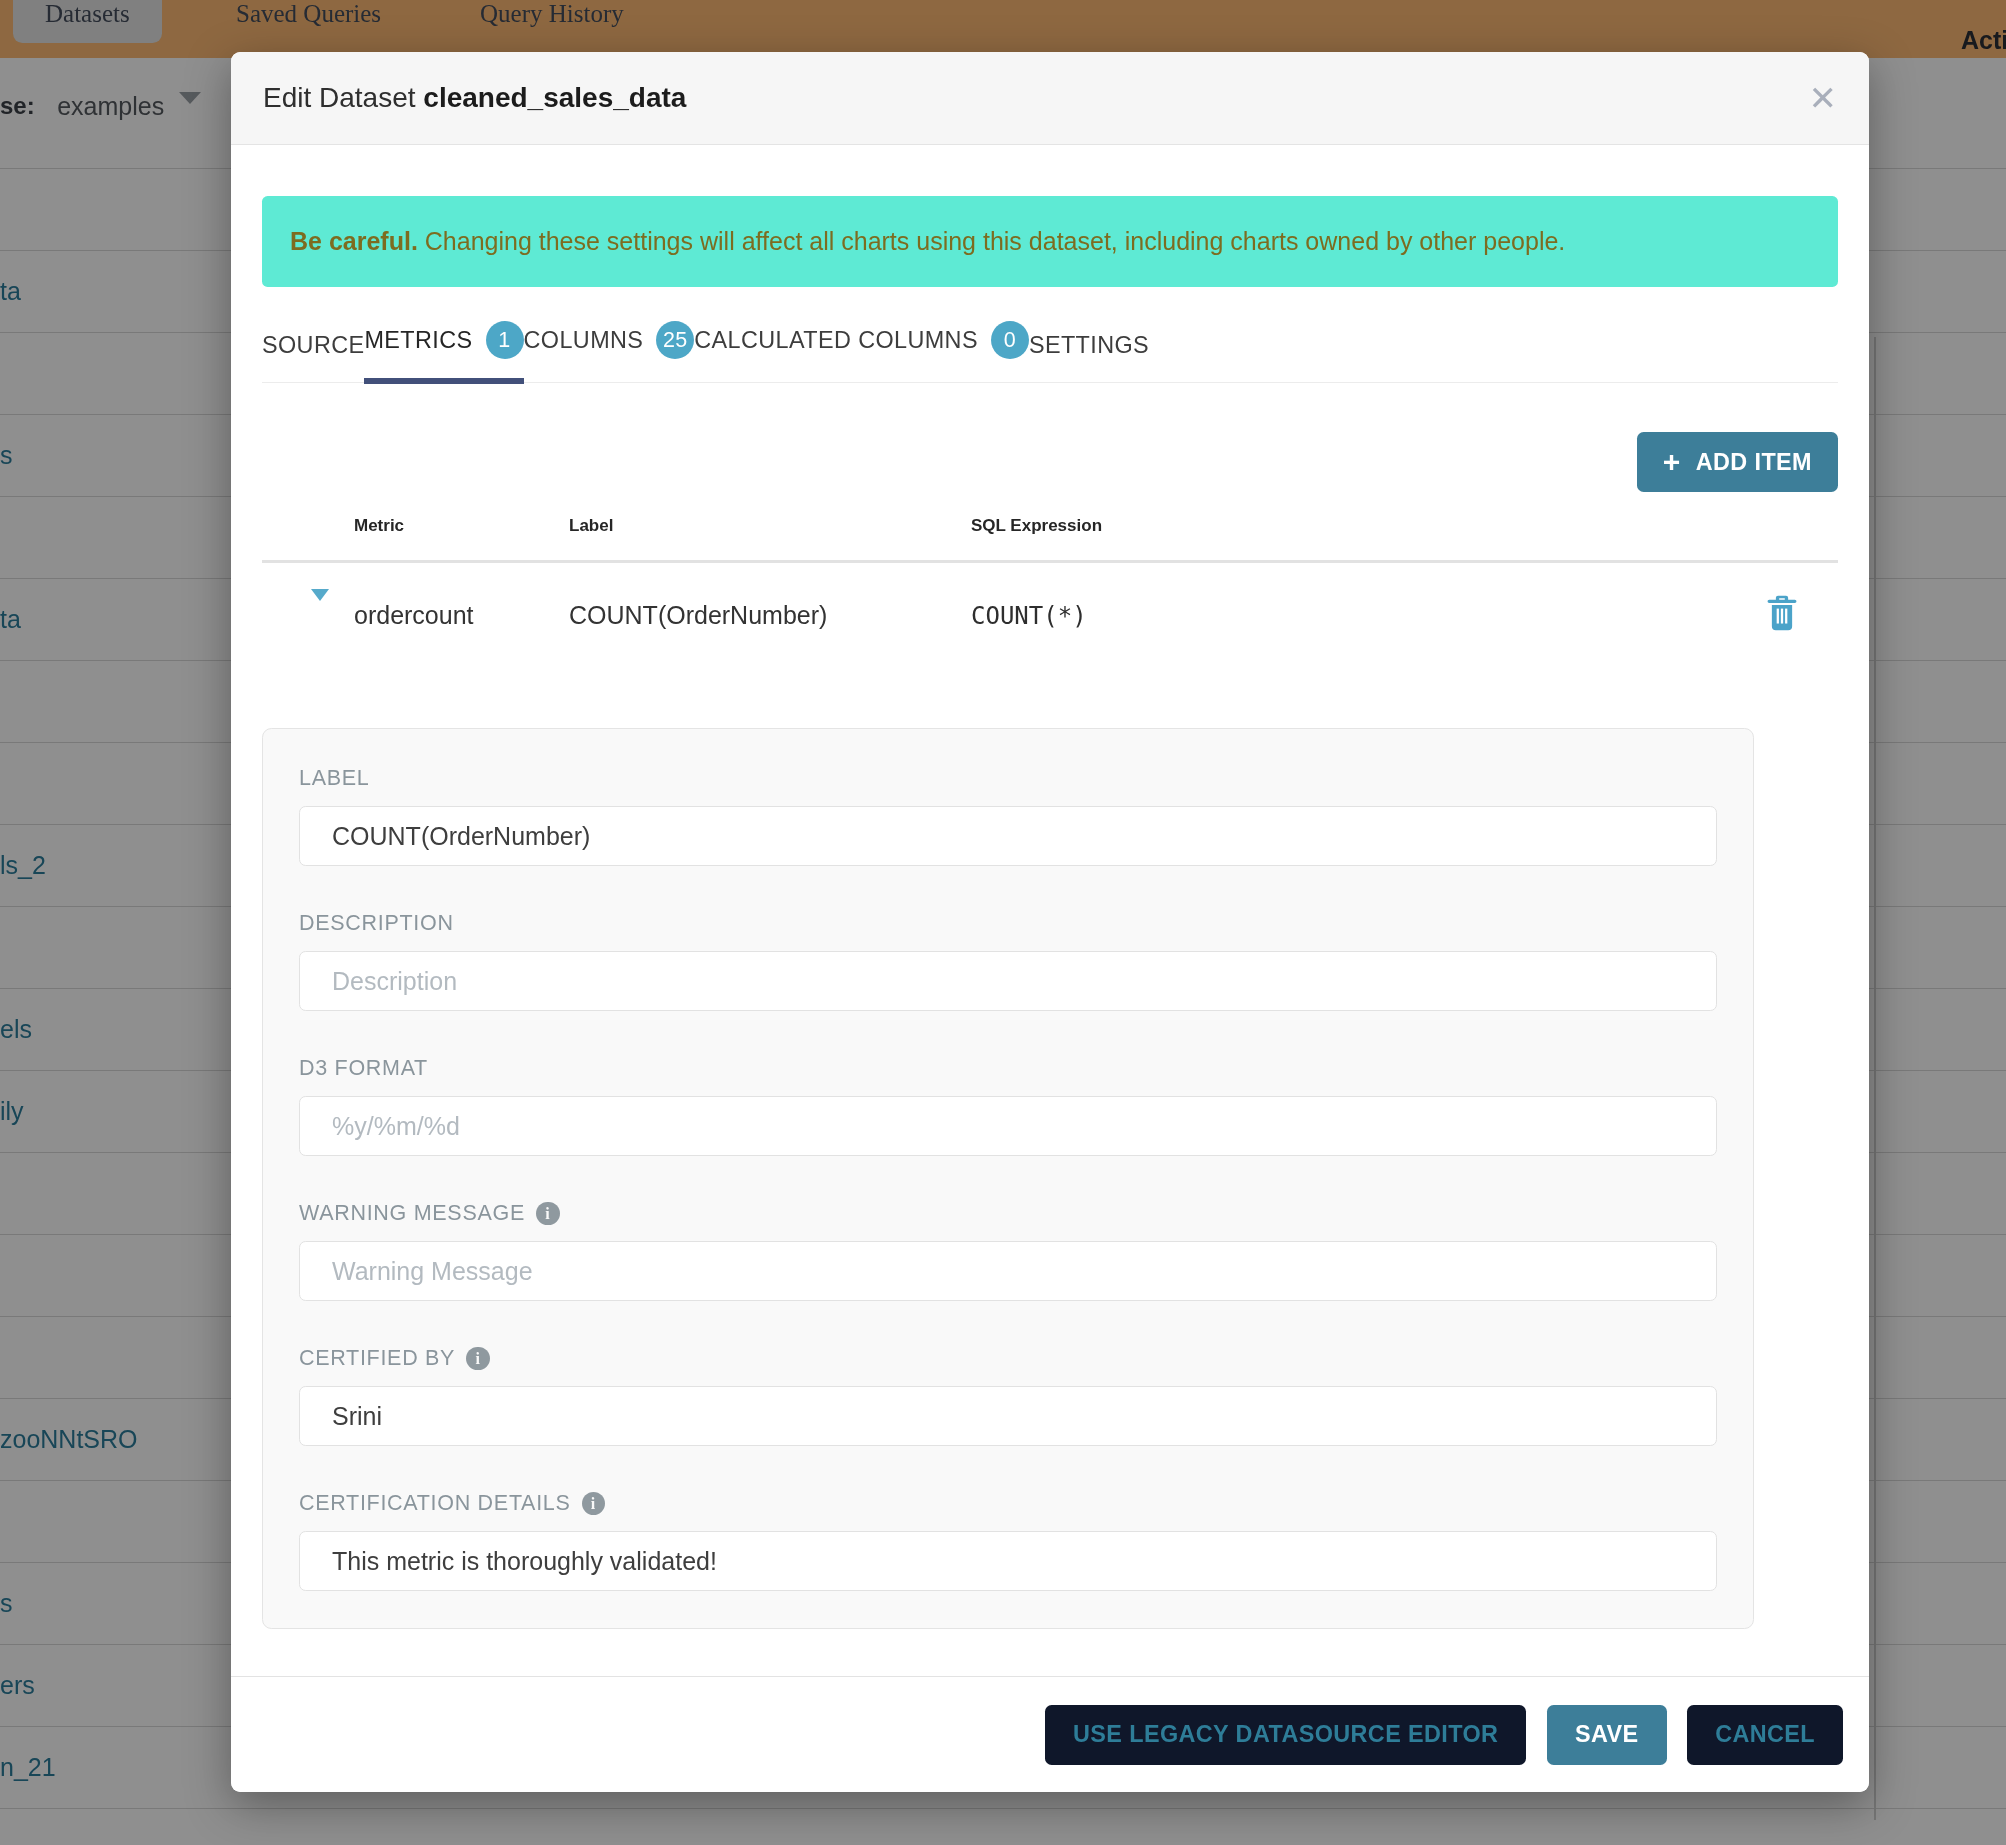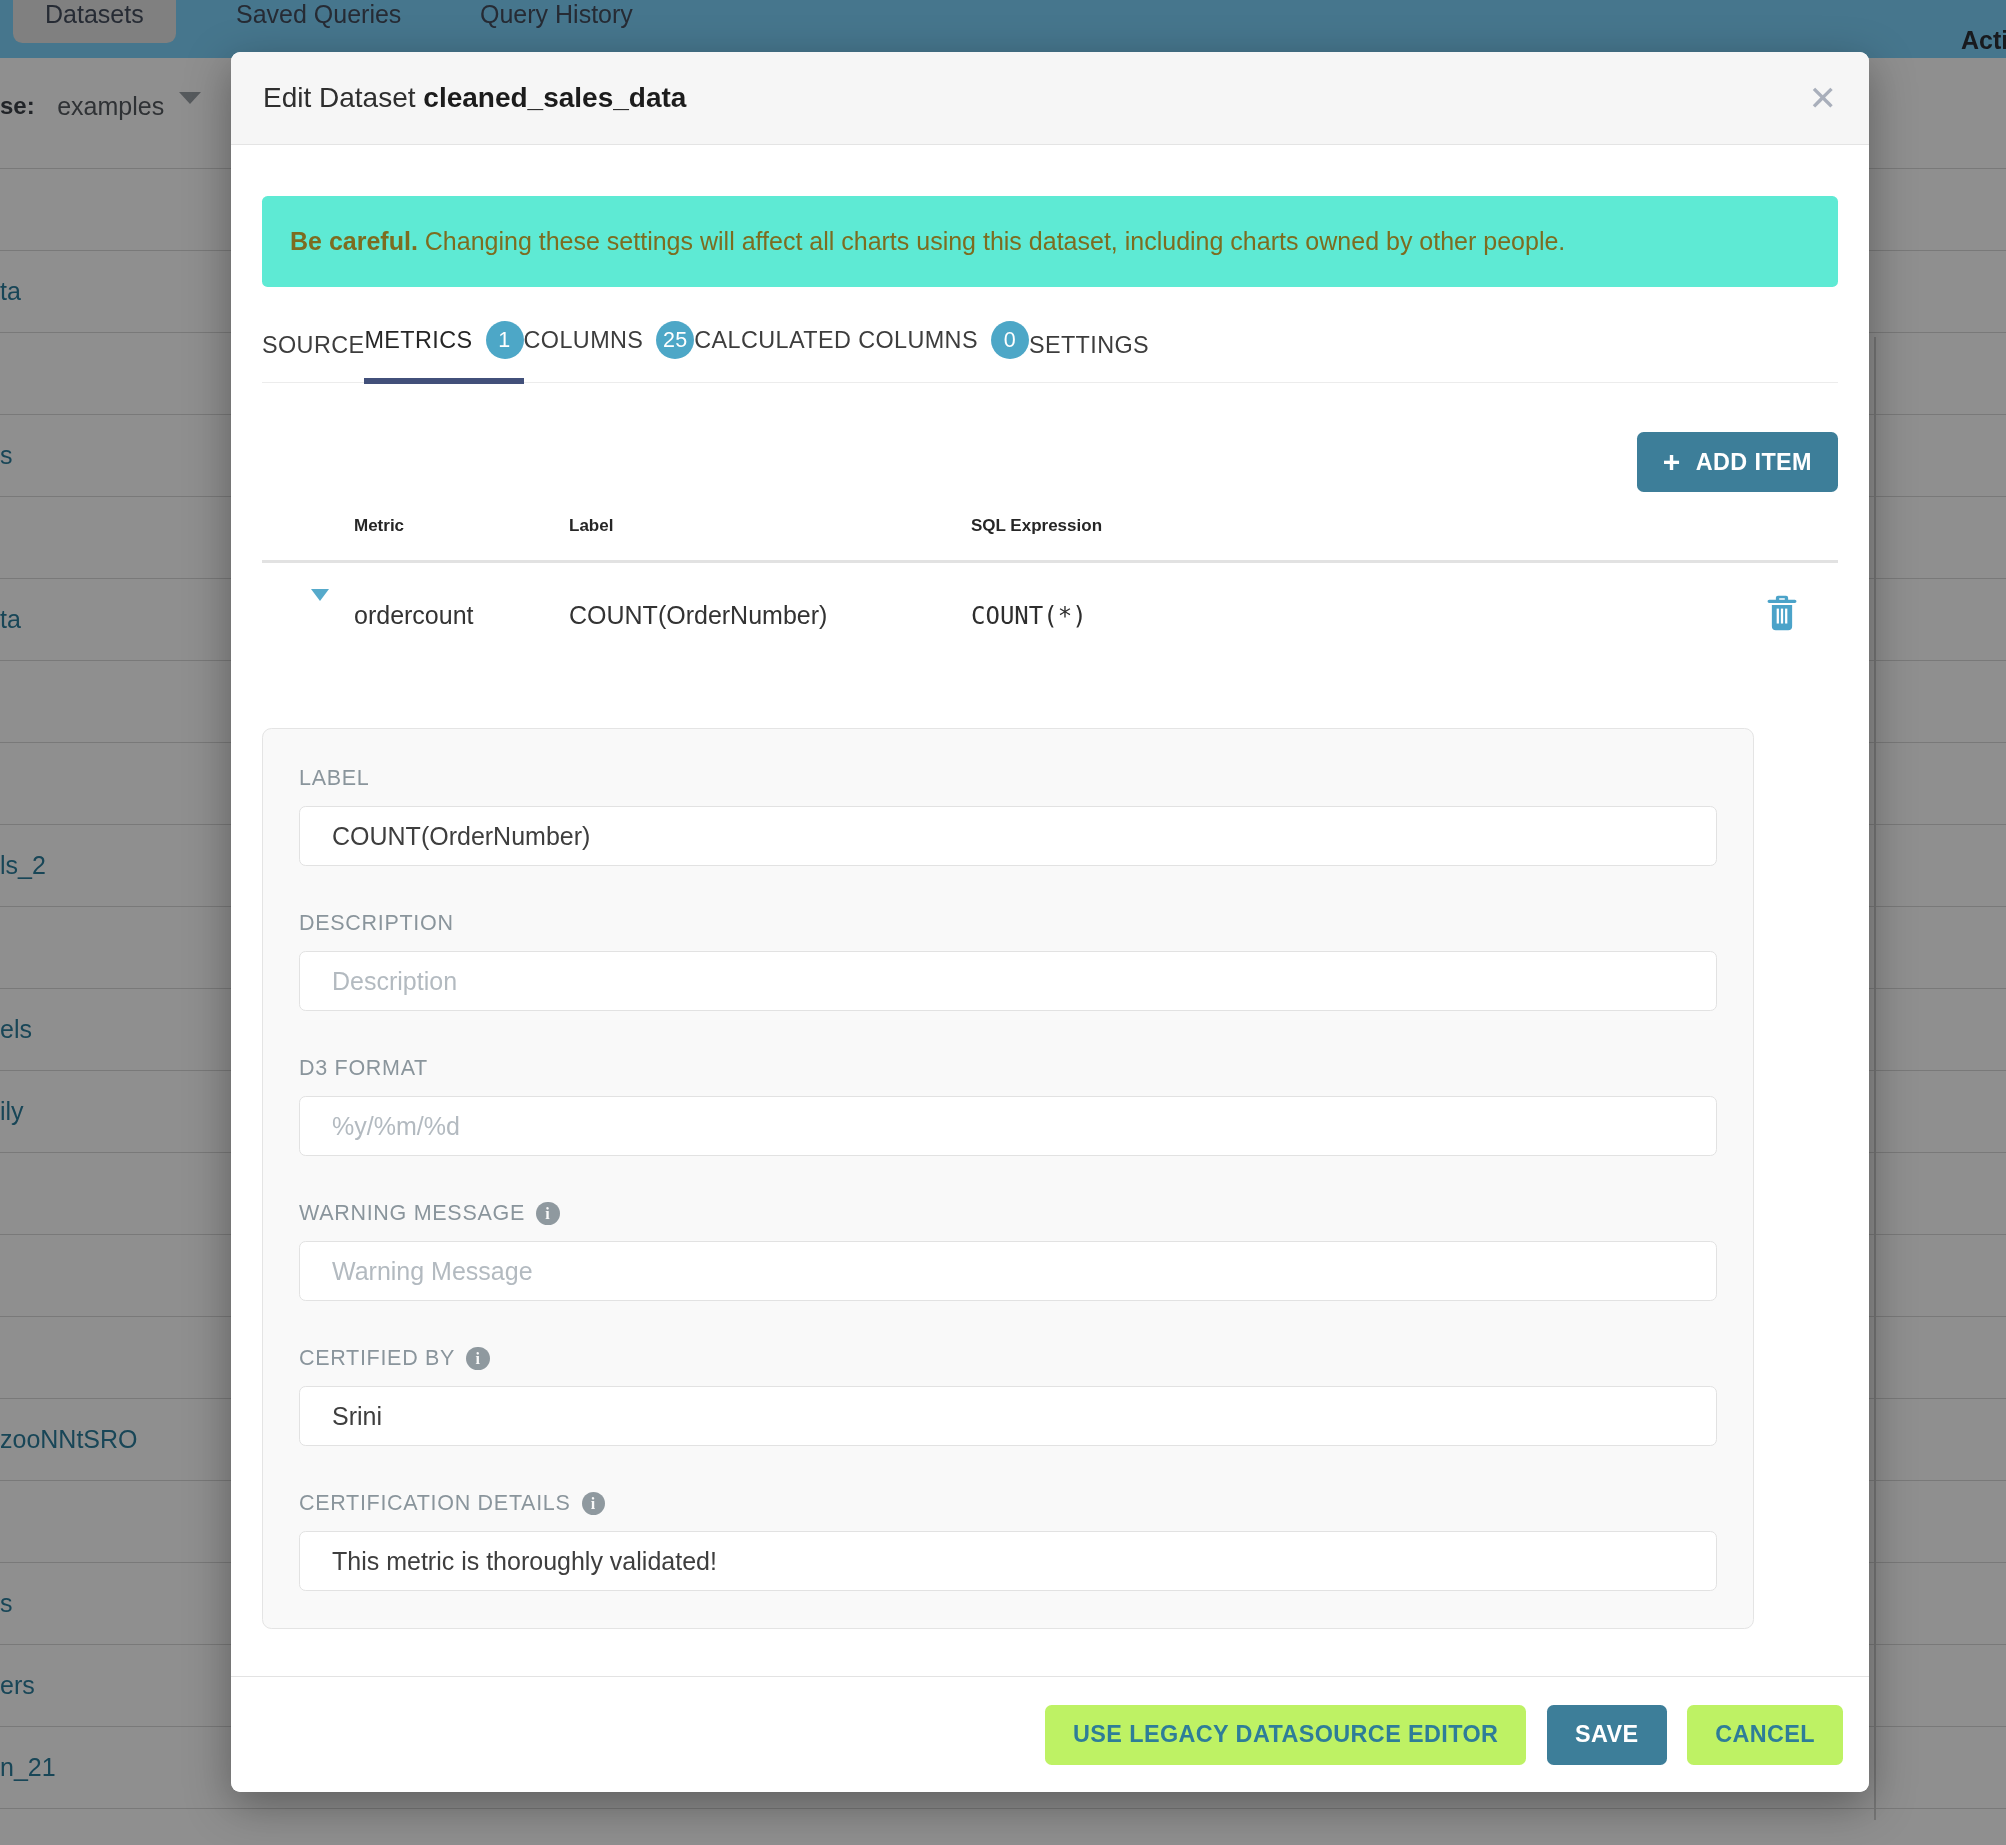--- a/index.html
+++ b/index.html
@@ -6,21 +6,21 @@
   html, body { width: 2007px; height: 1846px; }
   body {
     font-family: "Liberation Sans", sans-serif;
     position: relative;
     overflow: hidden;
     background: #ffffff;
   }
 
   
   .bg-page { position: absolute; inset: 0; background: #ffffff; }
-  .bg-navband { position: absolute; top: 0; left: 0; right: 0; height: 58px; background: #7dd3fc; }
+  .bg-navband { position: absolute; top: 0; left: 0; right: 0; height: 58px; background: #fdba74; font-family: Liberation Serif, serif; }
   .bg-navtab { position: absolute; top: -15px; height: 58px; display: flex; align-items: center;
                justify-content: center; font-size: 25px; color: #454e5e; padding: 0 32px; }
   .bg-navtab.active { background: #e4e4e4; border-radius: 9.4px; }
   .bg-tab-datasets { left: 13px; }
   .bg-tab-saved { left: 204px; }
   .bg-tab-history { left: 448px; }
   .bg-dbrow { position: absolute; top: 92px; left: 0; height: 37px; display: flex; align-items: flex-start; }
   .bg-dblabel { font-size: 24px; font-weight: 700; color: #3c4048; }
   .bg-dbvalue { font-size: 25px; color: #55595f; margin-left: 22.5px; }
   .bg-dbcaret { width: 0; height: 0; margin-left: 15px;
@@ -97,21 +97,21 @@
                 border-radius: 6.6px; padding: 0 32px; font-size: 25px; color: #3e3e3e;
                 font-family: "Liberation Sans", sans-serif; }
   .form-input::placeholder { color: #b3bac0; opacity: 1; }
 
   .modal-footer { position: absolute; left: 0; right: 0; bottom: 0; height: 116px;
                   border-top: 1.9px solid #e3e3e3; display: flex; align-items: center;
                   justify-content: flex-end; gap: 20.6px; padding-right: 26px;
                   border-radius: 0 0 9.4px 9.4px; background: #ffffff; }
   .btn { height: 60px; border: none; border-radius: 6.6px; font-size: 23.4px; font-weight: 700;
          letter-spacing: 0.4px; cursor: pointer; font-family: "Liberation Sans", sans-serif; }
-  .btn-light { background: #bef264; color: #2e7d98; padding: 0 28px; }
+  .btn-light { background: #0f172a; color: #2e7d98; padding: 0 28px; }
   .btn-primary { background: #3d7e99; color: #ffffff; padding: 0 28px; }
 </style>
 </head>
 <body>
 
 <div class="bg-page">
   <div class="bg-navband">
     <div class="bg-navtab active bg-tab-datasets">Datasets</div>
     <div class="bg-navtab bg-tab-saved">Saved Queries</div>
     <div class="bg-navtab bg-tab-history">Query History</div>

